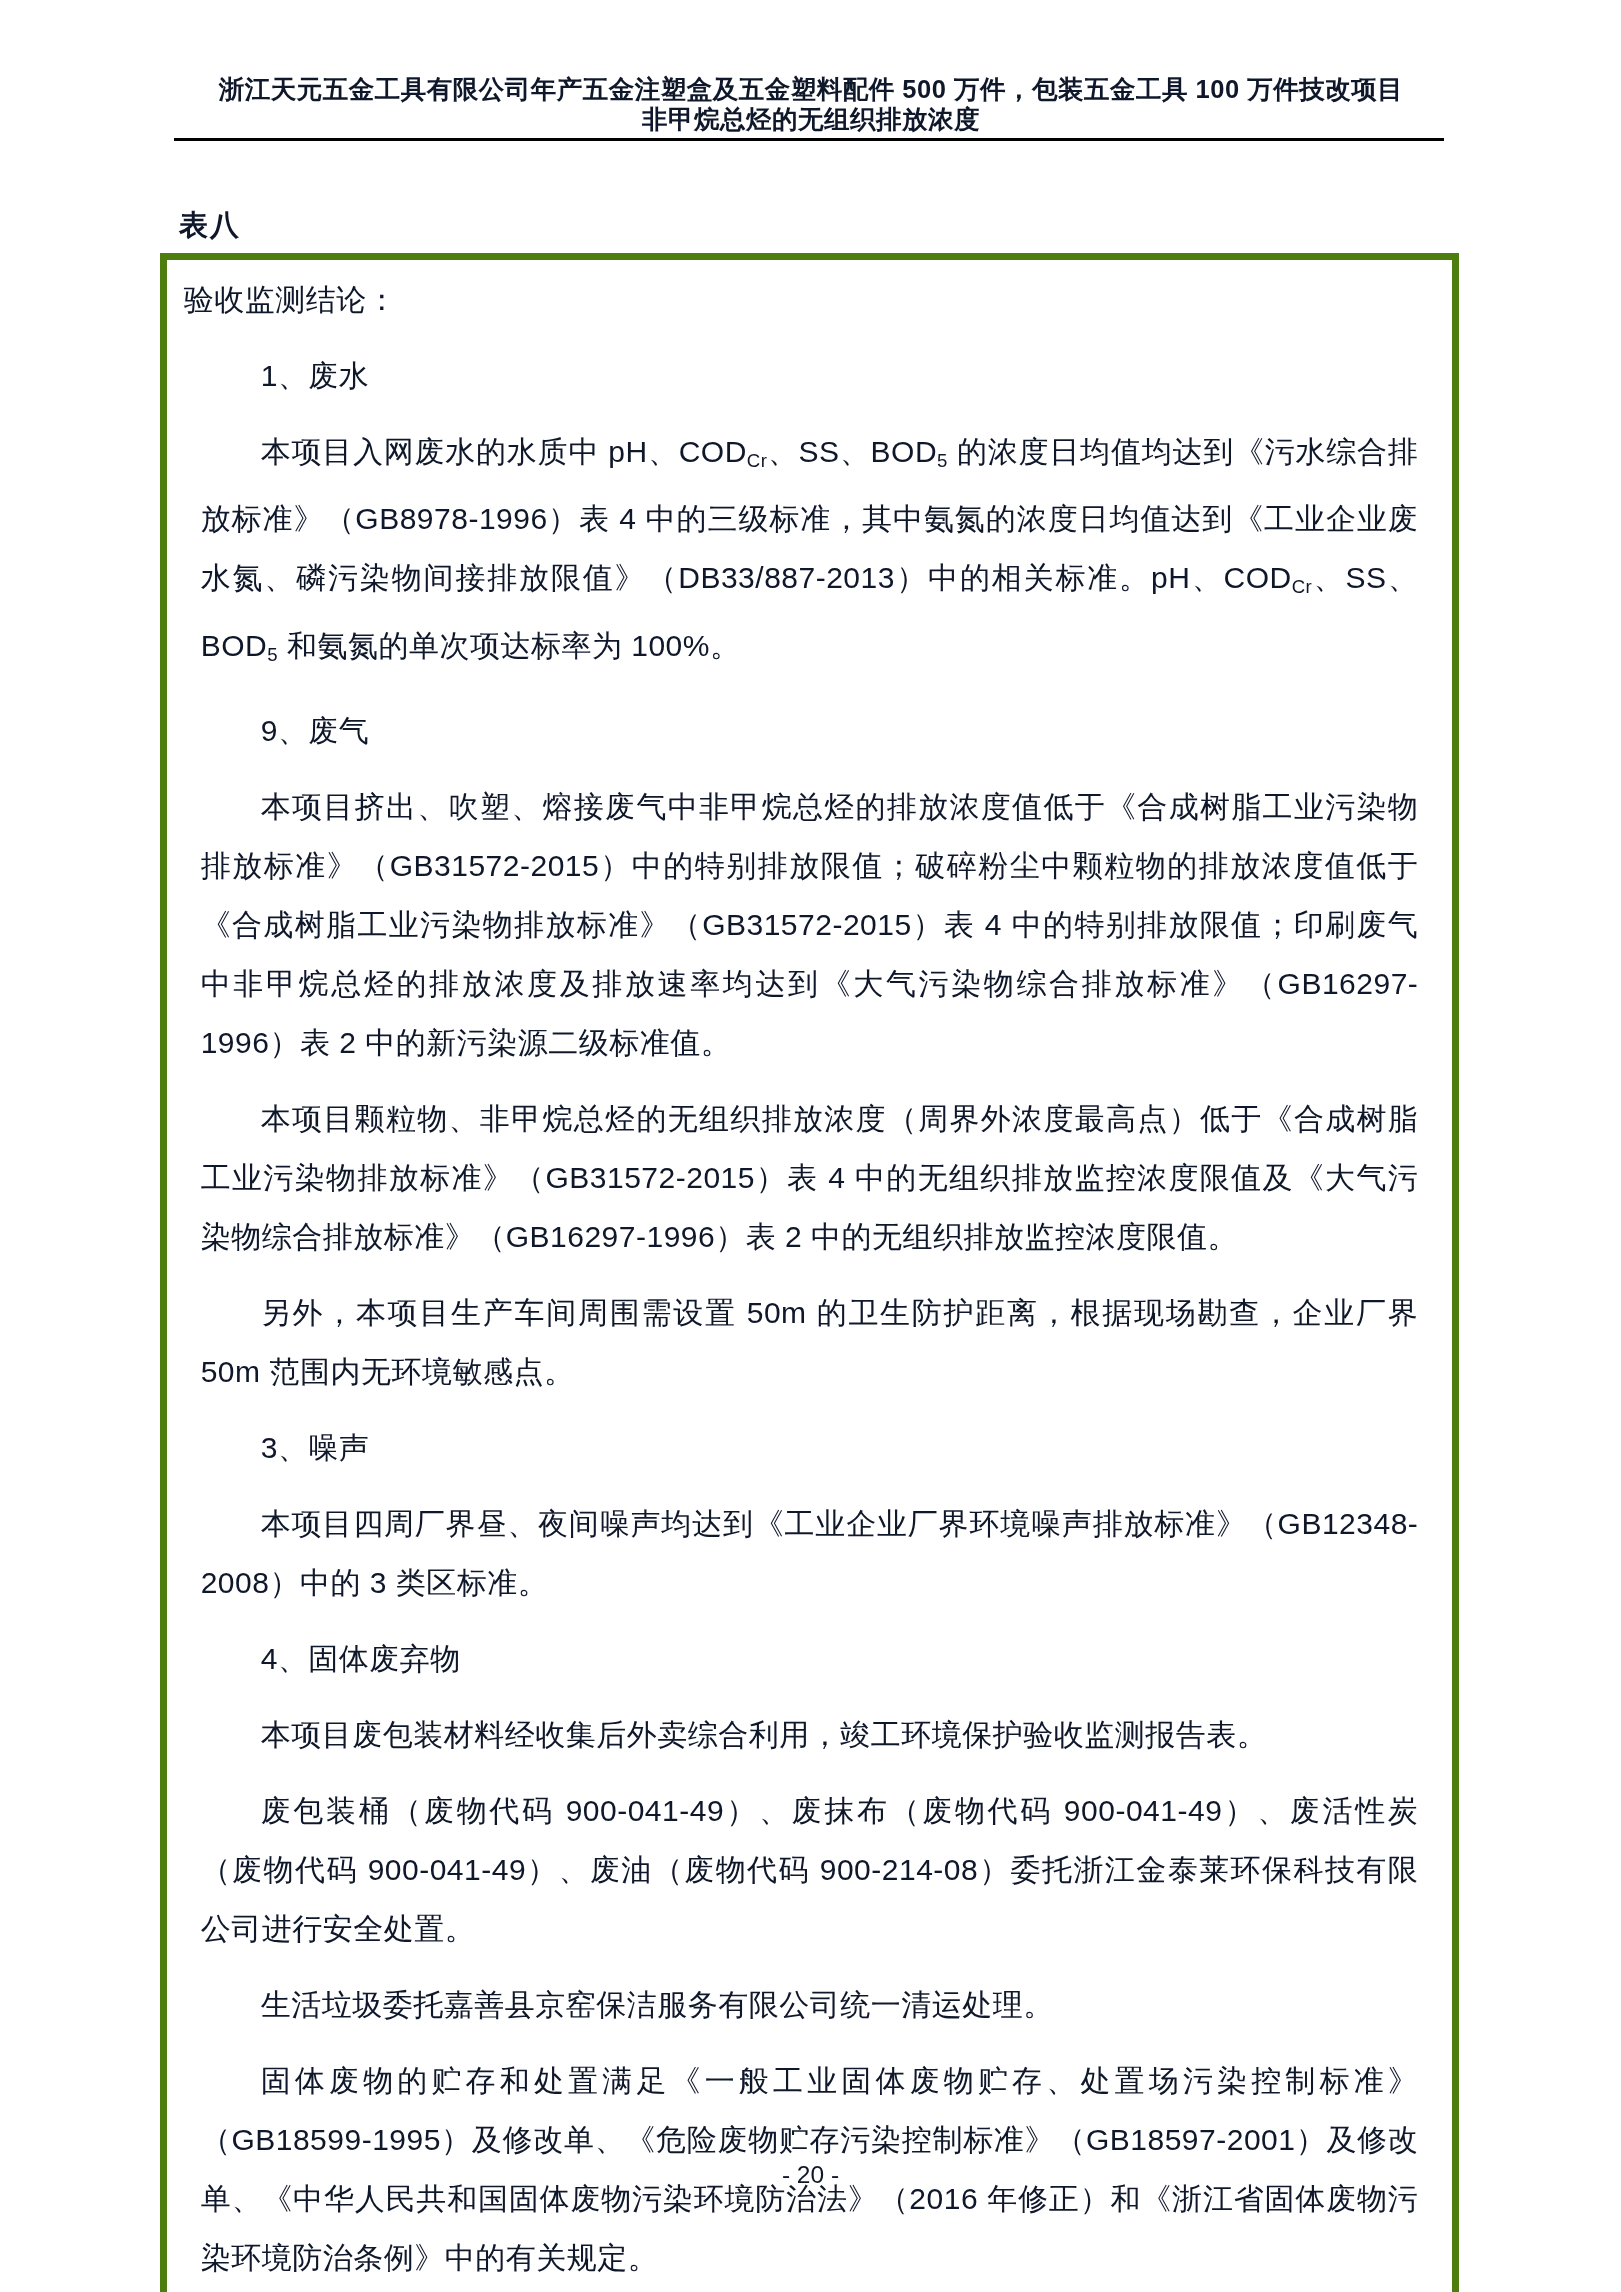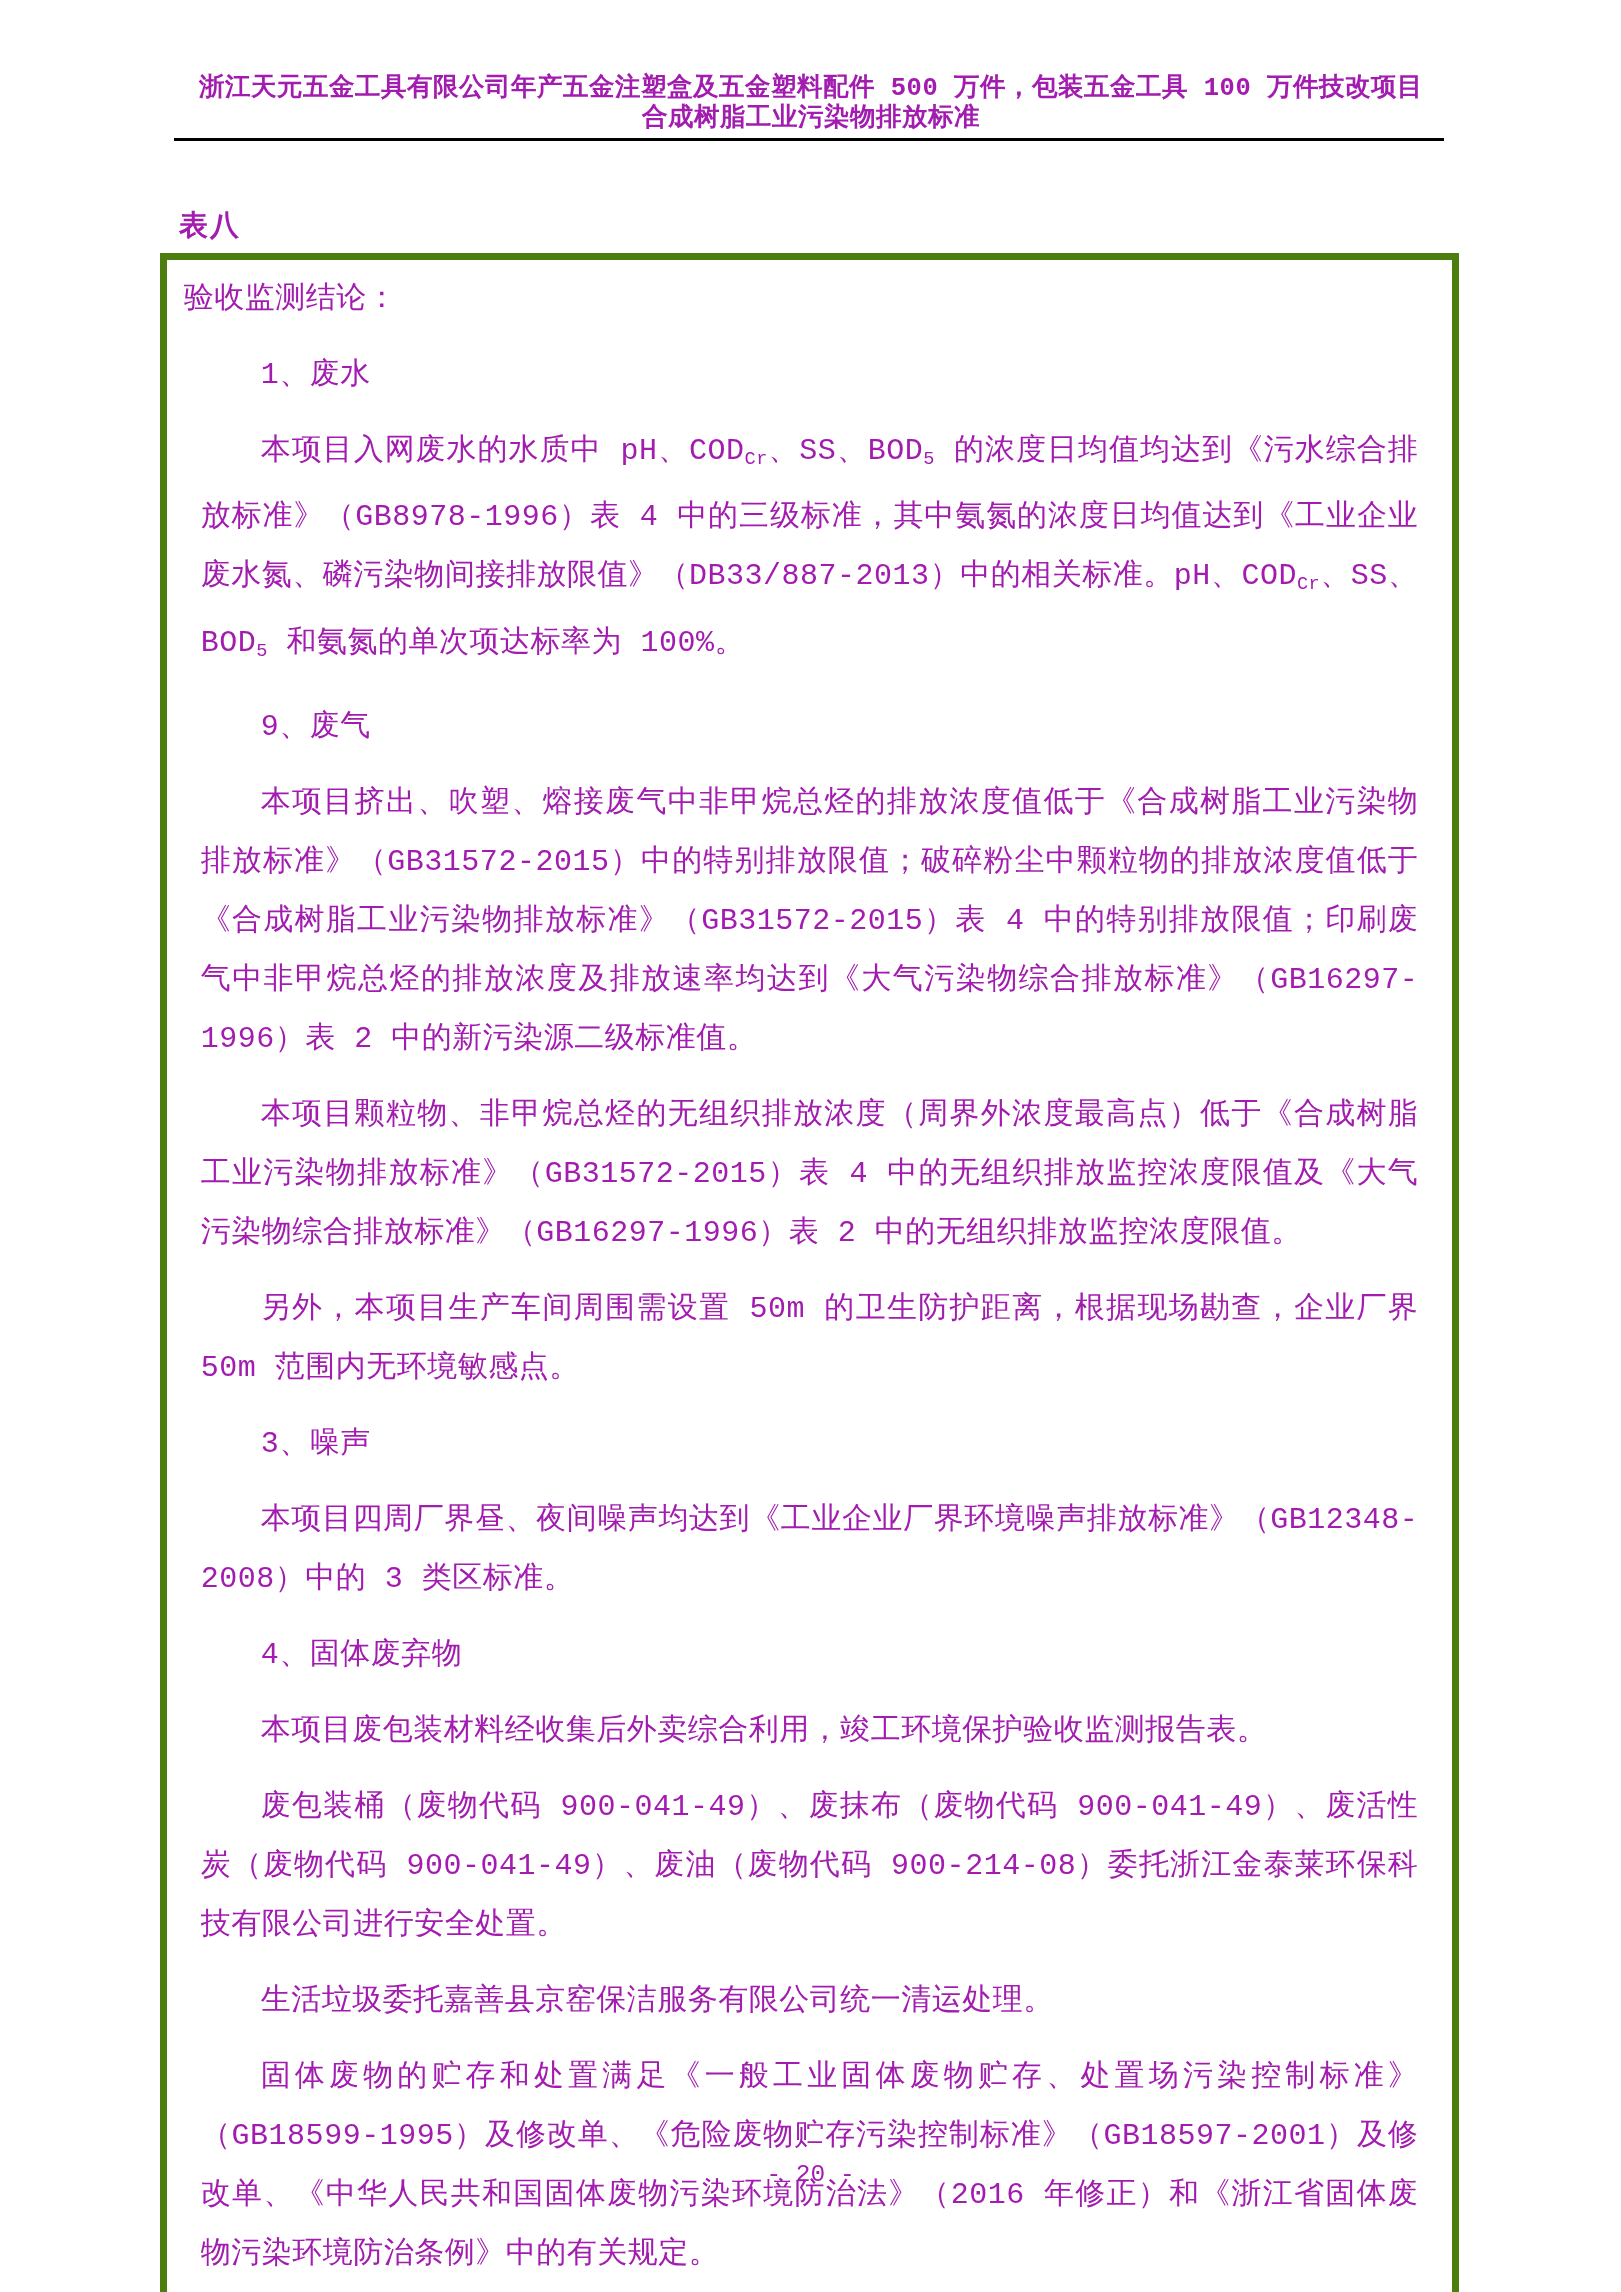--- a/index.html
+++ b/index.html
@@ -1,22 +1,22 @@
 <!DOCTYPE html>
 <html><head>
 <meta charset="utf-8">
 <style>
   html,body{margin:0;padding:0;background:#e8e8e8;}
   .page{
     position:relative;
     width:1621px;height:2293px;
     margin:0 auto;
     background:#ffffff;
-    color:#a21caf;
-    font-family:Liberation Mono, monospace;
+    color:#0f172a;
+    font-family:Liberation Sans, sans-serif;
     overflow:hidden;
   }
   .doc-header{
     position:absolute;top:74px;left:161px;width:1300px;
     text-align:center;font-weight:bold;font-size:25.5px;line-height:30px;
     letter-spacing:0.5px;
   }
   .header-rule{
     position:absolute;top:138px;left:174px;width:1270px;height:2.9px;
     background:#000;
@@ -52,21 +52,21 @@
     text-align:center;font-size:24.5px;
   }
 </style>
 </head>
 <body>
 
 <div class="page">
 
   <header class="doc-header">
     <div>浙江天元五金工具有限公司年产五金注塑盒及五金塑料配件 500 万件，包装五金工具 100 万件技改项目</div>
-    <div>合成树脂工业污染物排放标准</div>
+    <div>非甲烷总烃的无组织排放浓度</div>
   </header>
 
   <div class="header-rule"></div>
 
   <div class="table-label">表八</div>
 
   <section class="content-box">
     <div class="box-title">验收监测结论：</div>
     <div class="paragraphs">
         <p class="para heading"><span>1、废水</span></p>

